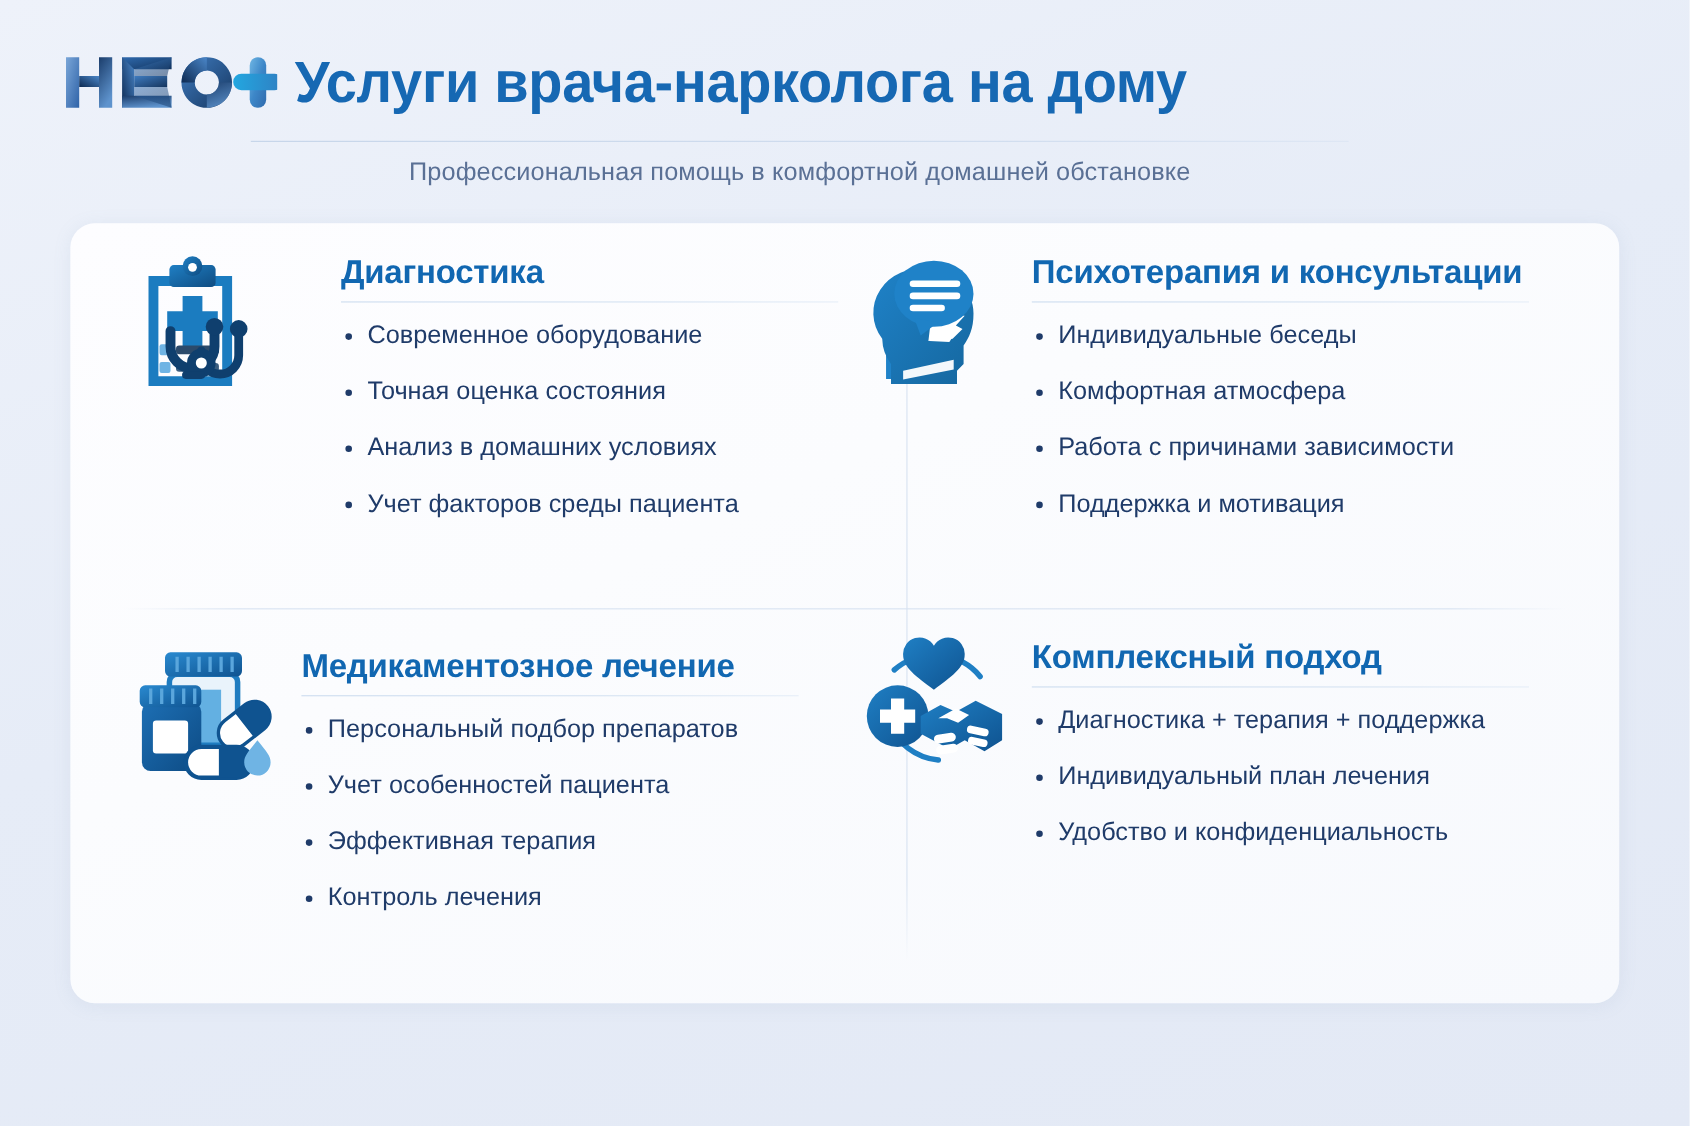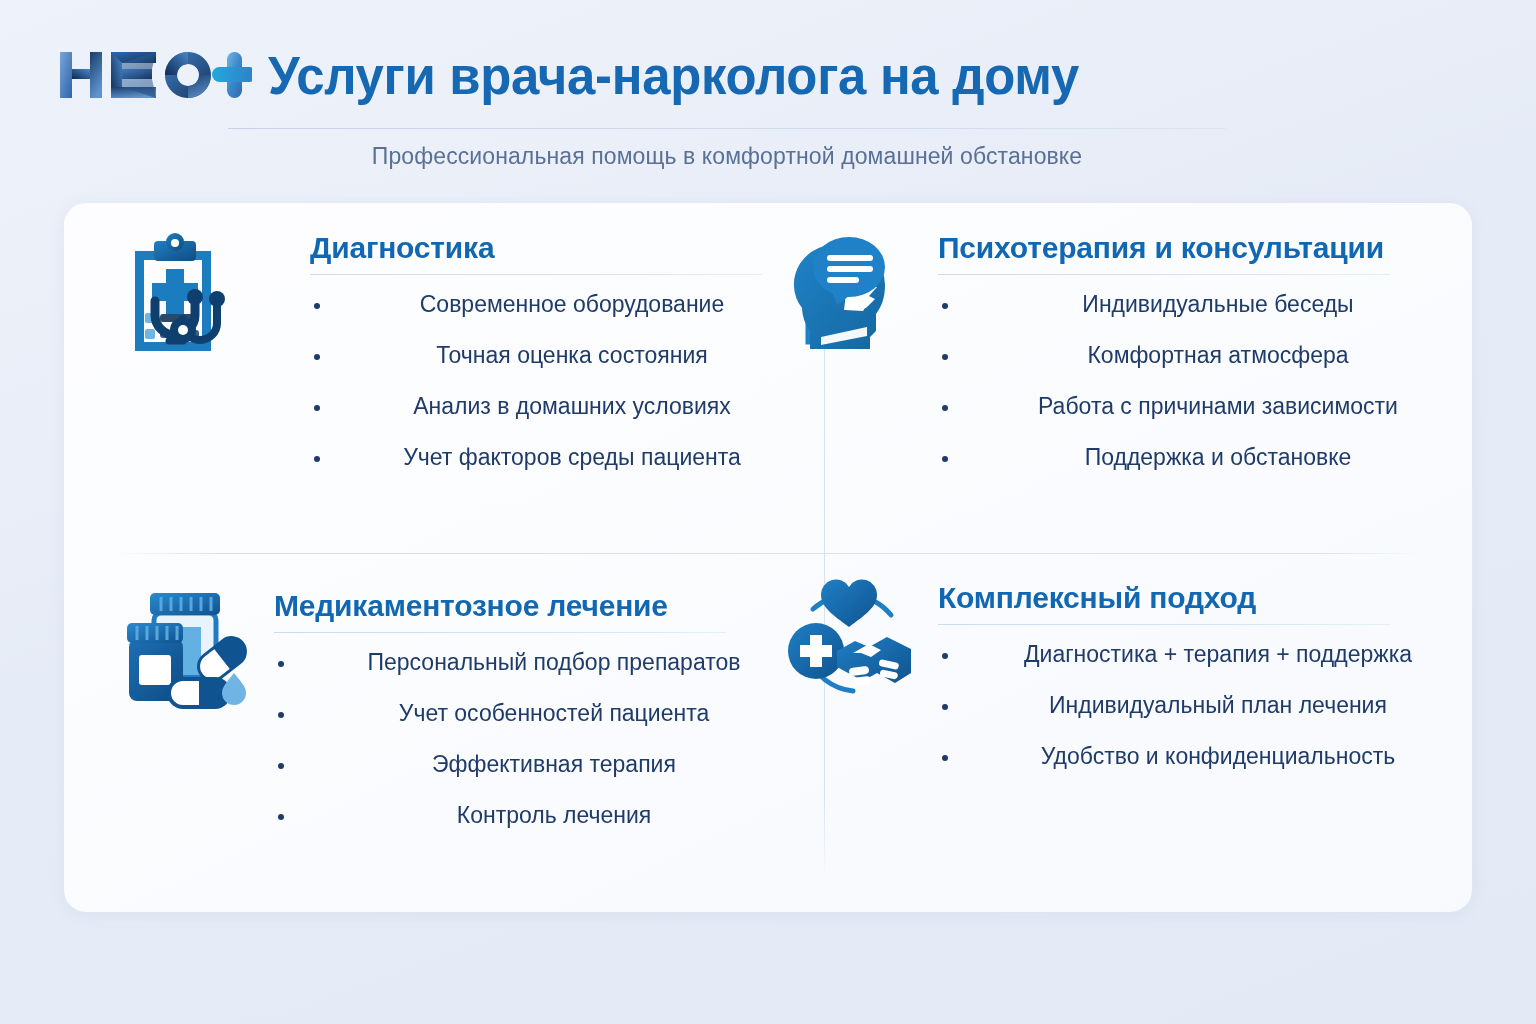--- a/index.html
+++ b/index.html
@@ -147,21 +147,20 @@
     background: linear-gradient(to right, #ccdcef 0%, #d6e3f2 65%, #e6eef8 100%);
     margin-bottom: 18px;
   }
   .quad-tr .card-rule,
   .quad-br .card-rule { width: 452px; }
 
   .bullets {
     list-style: none;
     margin: 0;
     padding: 0;
-    text-align: center;
   }
   .bullets li {
     position: relative;
     padding-left: 24px;
     font-size: 23px;
     line-height: 1.0;
     color: #1f3b69;
     margin-bottom: 28px;
     white-space: nowrap;
   }
@@ -319,21 +318,21 @@
           <rect x="42" y="48" width="32" height="6" rx="3" fill="#ffffff"></rect>
         </svg>
       </div>
       <div class="card-body">
         <div class="card-title">Психотерапия и консультации</div>
         <div class="card-rule"></div>
         <ul class="bullets">
           <li>Индивидуальные беседы</li>
           <li>Комфортная атмосфера</li>
           <li>Работа с причинами зависимости</li>
-          <li>Поддержка и обстановке</li>
+          <li>Поддержка и мотивация</li>
         </ul>
       </div>
     </div>
 
     <div class="quad quad-bl">
       <div class="icon-wrap">
         <svg width="136" height="128" viewBox="0 0 136 128" aria-hidden="true">
           <defs>
             <linearGradient id="botA" x1="0" y1="0" x2="1" y2="1">
               <stop offset="0" stop-color="#2a8ad0"></stop>

